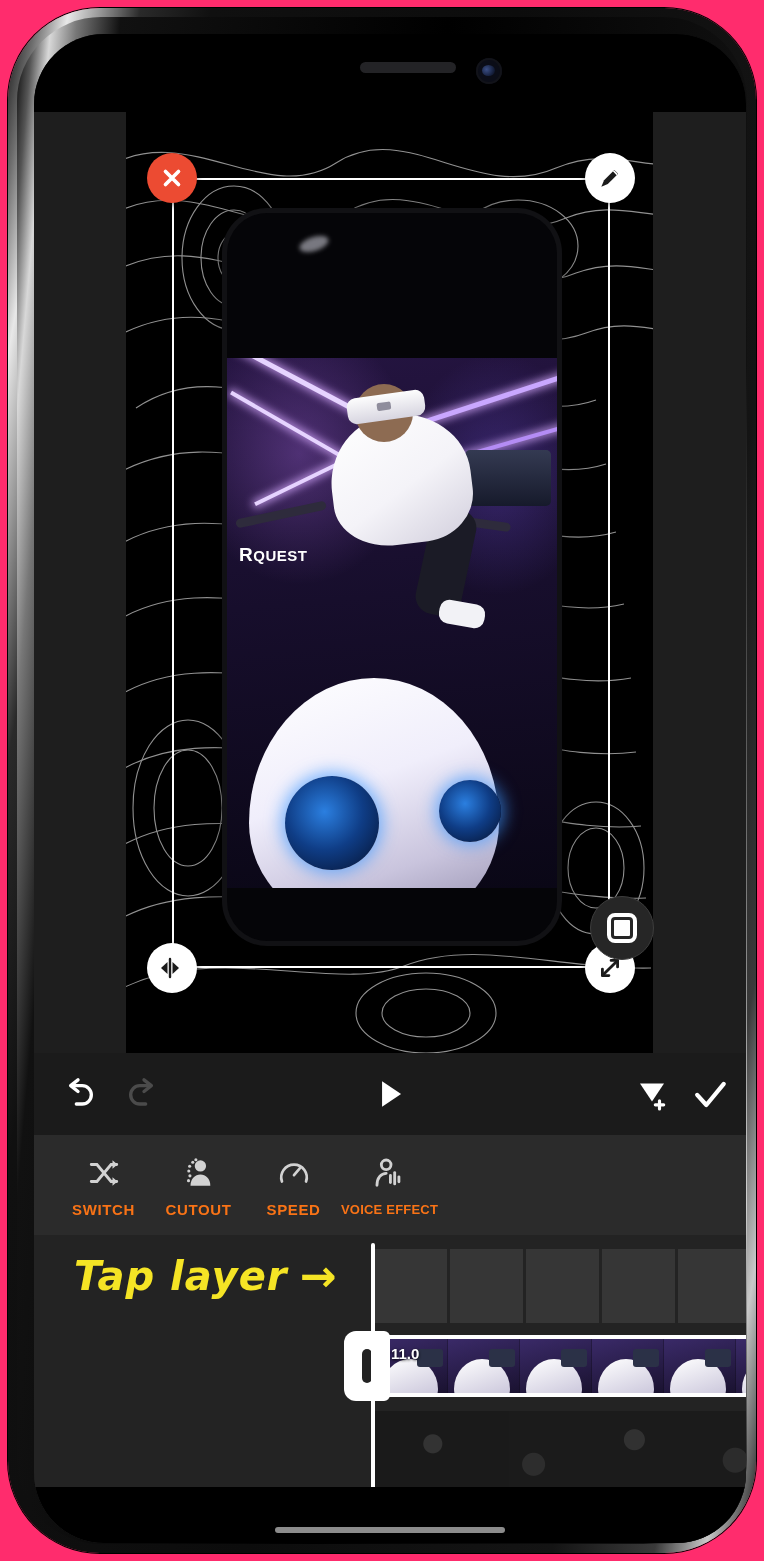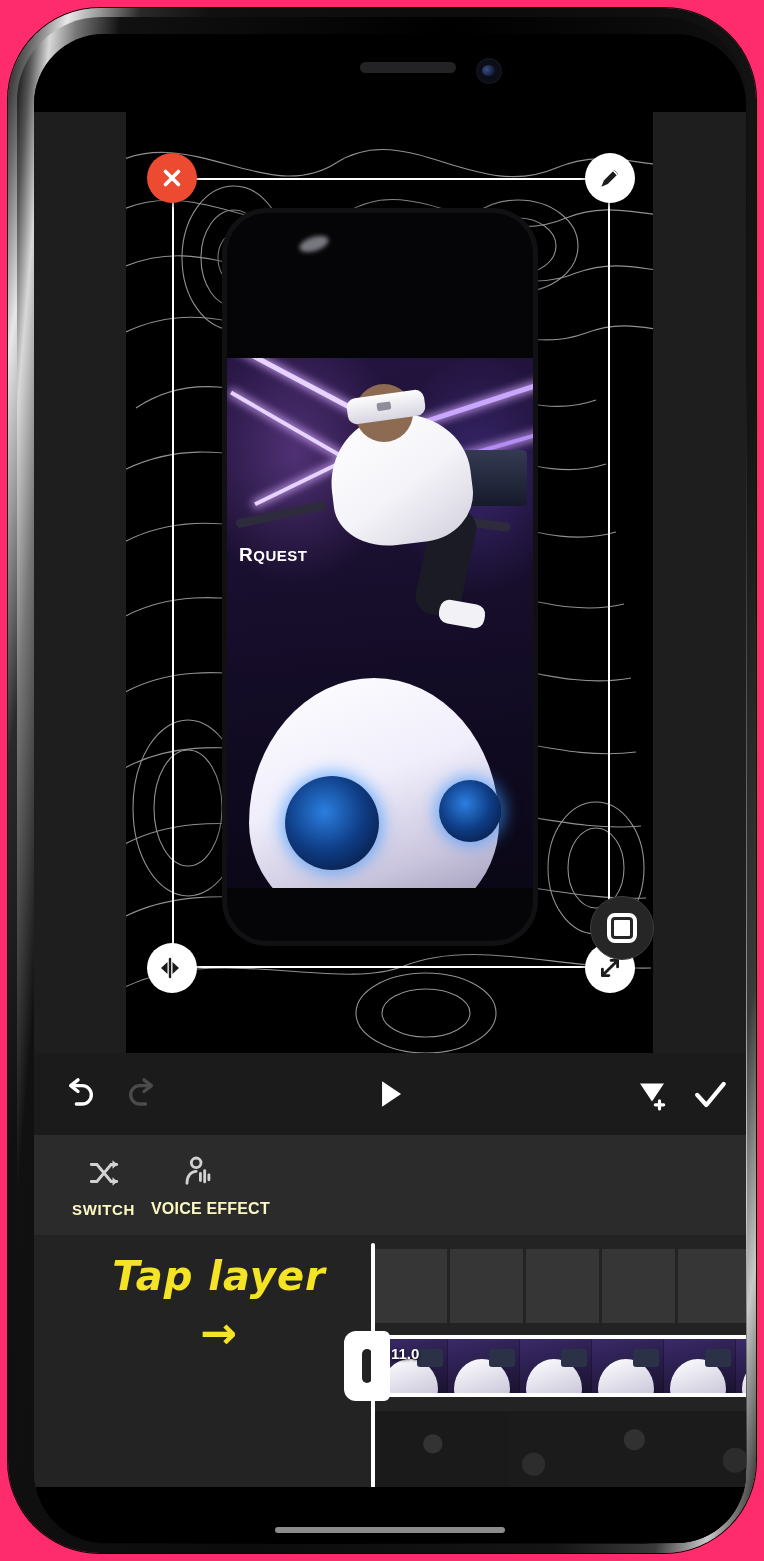--- a/index.html
+++ b/index.html
@@ -41,21 +41,21 @@
     background:radial-gradient(circle at 35% 40%,#3b4f86 0%,#16203d 65%,#070a14 100%); }
 
   
   .preview{
     position:absolute; left:92px; top:74px; width:527px; height:945px;
     background:#000; overflow:hidden;
   }
   .topo{ position:absolute; inset:0; }
 
   .phone-mock{
-    position:absolute; left:101px; top:105px; width:306px; height:728px;
+    position:absolute; left:101px; top:105px; width:330px; height:728px;
     border-radius:40px; background:#050508;
     box-shadow:0 0 0 5px #111114, 0 0 22px rgba(0,0,0,.8);
     overflow:hidden;
   }
   .mock-glare{ position:absolute; left:72px; top:24px; width:30px; height:14px;
     border-radius:50%; background:rgba(215,215,225,.55); filter:blur(2px); transform:rotate(-18deg); }
 
   
   .vid{ position:absolute; left:0; top:145px; width:100%; height:530px; overflow:hidden;
         background:#140d22; }
@@ -135,34 +135,34 @@
 
   
   .tools{
     position:absolute; left:0; top:1101px; width:712px; height:100px;
     background:#2b2b2b; display:flex; align-items:center; z-index:5;
     padding-left:22px;
   }
   .tool{ width:95px; flex:0 0 auto; text-align:center; }
   .tool .ti{ height:40px; display:flex; align-items:center; justify-content:center; }
   .tool .tl{ margin-top:8px; font-size:15px; letter-spacing:.6px;
-             color:#fef9c3; font-weight:700; white-space:nowrap; }
-  .tool.wide .tl{ font-size:16px; letter-spacing:.2px; }
+             color:#f97316; font-weight:700; white-space:nowrap; }
+  .tool.wide .tl{ font-size:13px; letter-spacing:.2px; }
 
   
   .timeline{
     position:absolute; left:0; top:1201px; width:712px; height:308px;
     background:#232323; z-index:4; overflow:hidden;
   }
   .annot{
     position:absolute; left:40px; top:18px; width:290px;
     color:#f5e425; font-size:40px; font-weight:700; font-style:italic;
     letter-spacing:1px; white-space:nowrap;
     font-family:"DejaVu Sans", sans-serif;
-    display:flex; align-items:center; gap:12px;flex-direction:column;
+    display:flex; align-items:center; gap:12px;
   }
   .arrow{ font-style:normal; font-size:44px; line-height:1; }
 
   .track{ position:absolute; left:340px; }
   .tr-top{ top:14px; height:74px; width:420px;
            background:#3a3a3a; display:flex; }
   .tr-top .cellx{ flex:0 0 76px; height:100%; border-right:3px solid #232323; background:#363636; }
 
   .clip{
     position:absolute; left:338px; top:100px; width:420px; height:62px;
@@ -344,20 +344,46 @@
       <div class="tool">
         <div class="ti">
           <svg width="34" height="34" viewBox="0 0 24 24">
             <path d="M3 6 H7 L17 18 H21" fill="none" stroke="#d2d2d2" stroke-width="2" stroke-linecap="round"></path>
             <path d="M3 18 H7 L17 6 H21" fill="none" stroke="#d2d2d2" stroke-width="2" stroke-linecap="round"></path>
             <path d="M18 3 L21.5 6 L18 9 Z M18 15 L21.5 18 L18 21 Z" fill="#d2d2d2"></path>
           </svg>
         </div>
         <div class="tl">SWITCH</div>
       </div>
+      <div class="tool">
+        <div class="ti">
+          <svg width="34" height="34" viewBox="0 0 24 24">
+            <circle cx="13" cy="7" r="4" fill="#d2d2d2"></circle>
+            <path d="M6 21 C6 15.8 9.3 13 13 13 C16.7 13 20 15.8 20 21 Z" fill="#d2d2d2"></path>
+            <g fill="#d2d2d2">
+              <circle cx="7.6" cy="4.4" r="1.1"></circle>
+                <circle cx="5.4" cy="7.2" r="1.1"></circle>
+              <circle cx="4.8" cy="10.6" r="1.1"></circle>
+                <circle cx="5.6" cy="14" r="1.1"></circle>
+              <circle cx="4.6" cy="17.4" r="1.1"></circle>
+                <circle cx="9.8" cy="2.6" r="1.1"></circle>
+            </g>
+          </svg>
+        </div>
+        <div class="tl">CUTOUT</div>
+      </div>
+      <div class="tool">
+        <div class="ti">
+          <svg width="34" height="34" viewBox="0 0 24 24">
+            <path d="M3.5 18 A9 9 0 1 1 20.5 18" fill="none" stroke="#d2d2d2" stroke-width="1.9" stroke-linecap="round"></path>
+            <path d="M12 13.5 L16.2 8.6" stroke="#d2d2d2" stroke-width="1.9" stroke-linecap="round"></path>
+          </svg>
+        </div>
+        <div class="tl">SPEED</div>
+      </div>
       <div class="tool wide">
         <div class="ti">
           <svg width="34" height="34" viewBox="0 0 24 24">
             <circle cx="10" cy="5.5" r="3.4" fill="none" stroke="#d2d2d2" stroke-width="2"></circle>
             <path d="M3.5 20 C3.5 14.5 6.6 11.5 10 11.5" fill="none" stroke="#d2d2d2" stroke-width="2" stroke-linecap="round"></path>
             <g stroke="#d2d2d2" stroke-width="2" stroke-linecap="round">
               <path d="M13 13 V18"></path>
                 <path d="M16 11 V19"></path>
                 <path d="M19 14 V17.5"></path>
             </g>

